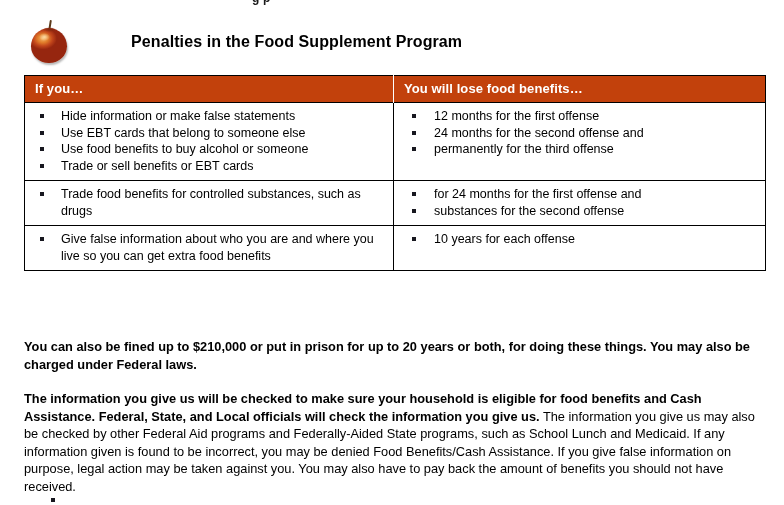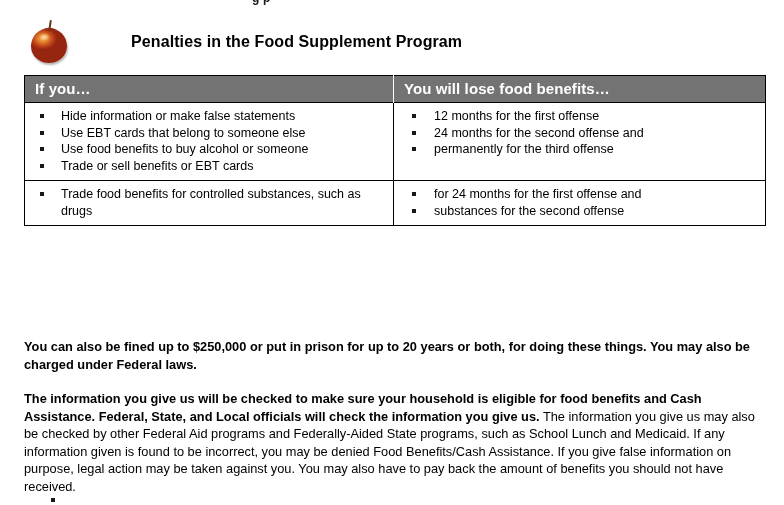--- a/index.html
+++ b/index.html
@@ -93,23 +93,23 @@
     left: 24px;
     width: 741px;
     border-collapse: collapse;
     table-layout: fixed;
     border: 1.5px solid #000;
   }
   .penalty-table col.c1 { width: 369px; }
   .penalty-table col.c2 { width: 372px; }
 
   .penalty-table thead th {
-    background: #737373;
+    background: #c2410c;
     color: #ffffff;
-    font-size: 15px;
+    font-size: 13px;
     font-weight: bold;
     text-align: left;
     padding: 3px 0 4px 10px;
     height: 19px;
     border-right: 1.5px solid #ffffff;
     letter-spacing: .1px;
   }
   .penalty-table thead th:last-child { border-right: none; }
 
   .penalty-table tbody td {
@@ -220,22 +220,34 @@
           <li>Trade food benefits for controlled substances, such as drugs</li>
         </ul>
       </td>
       <td class="col-right">
         <ul class="blist">
           <li>for 24 months for the first offense and</li>
           <li>substances for the second offense</li>
         </ul>
       </td>
     </tr>
+    <tr>
+      <td class="col-left">
+        <ul class="blist">
+          <li>Give false information about who you are and where you live so you can get extra food benefits</li>
+        </ul>
+      </td>
+      <td class="col-right mid2">
+        <ul class="blist">
+          <li>10 years for each offense</li>
+        </ul>
+      </td>
+    </tr>
   </tbody>
 </table>
 
-<div class="para para-1">You can also be fined up to $250,000 or put in prison for up to 20 years or both, for doing these things. You may also be charged under Federal laws.</div>
+<div class="para para-1">You can also be fined up to $210,000 or put in prison for up to 20 years or both, for doing these things. You may also be charged under Federal laws.</div>
 
 <div class="para para-2">
   <span class="lead">The information you give us will be checked to make sure your household is eligible for food benefits and Cash Assistance. Federal, State, and Local officials will check the information you give us.</span><span> The information you give us may also be checked by other Federal Aid programs and Federally-Aided State programs, such as School Lunch and Medicaid. If any information given is found to be incorrect, you may be denied Food Benefits/Cash Assistance. If you give false information on purpose, legal action may be taken against you. You may also have to pay back the amount of benefits you should not have received.</span>
 </div>
 
 <div class="bottom-clip"></div>
 
 </body></html>

